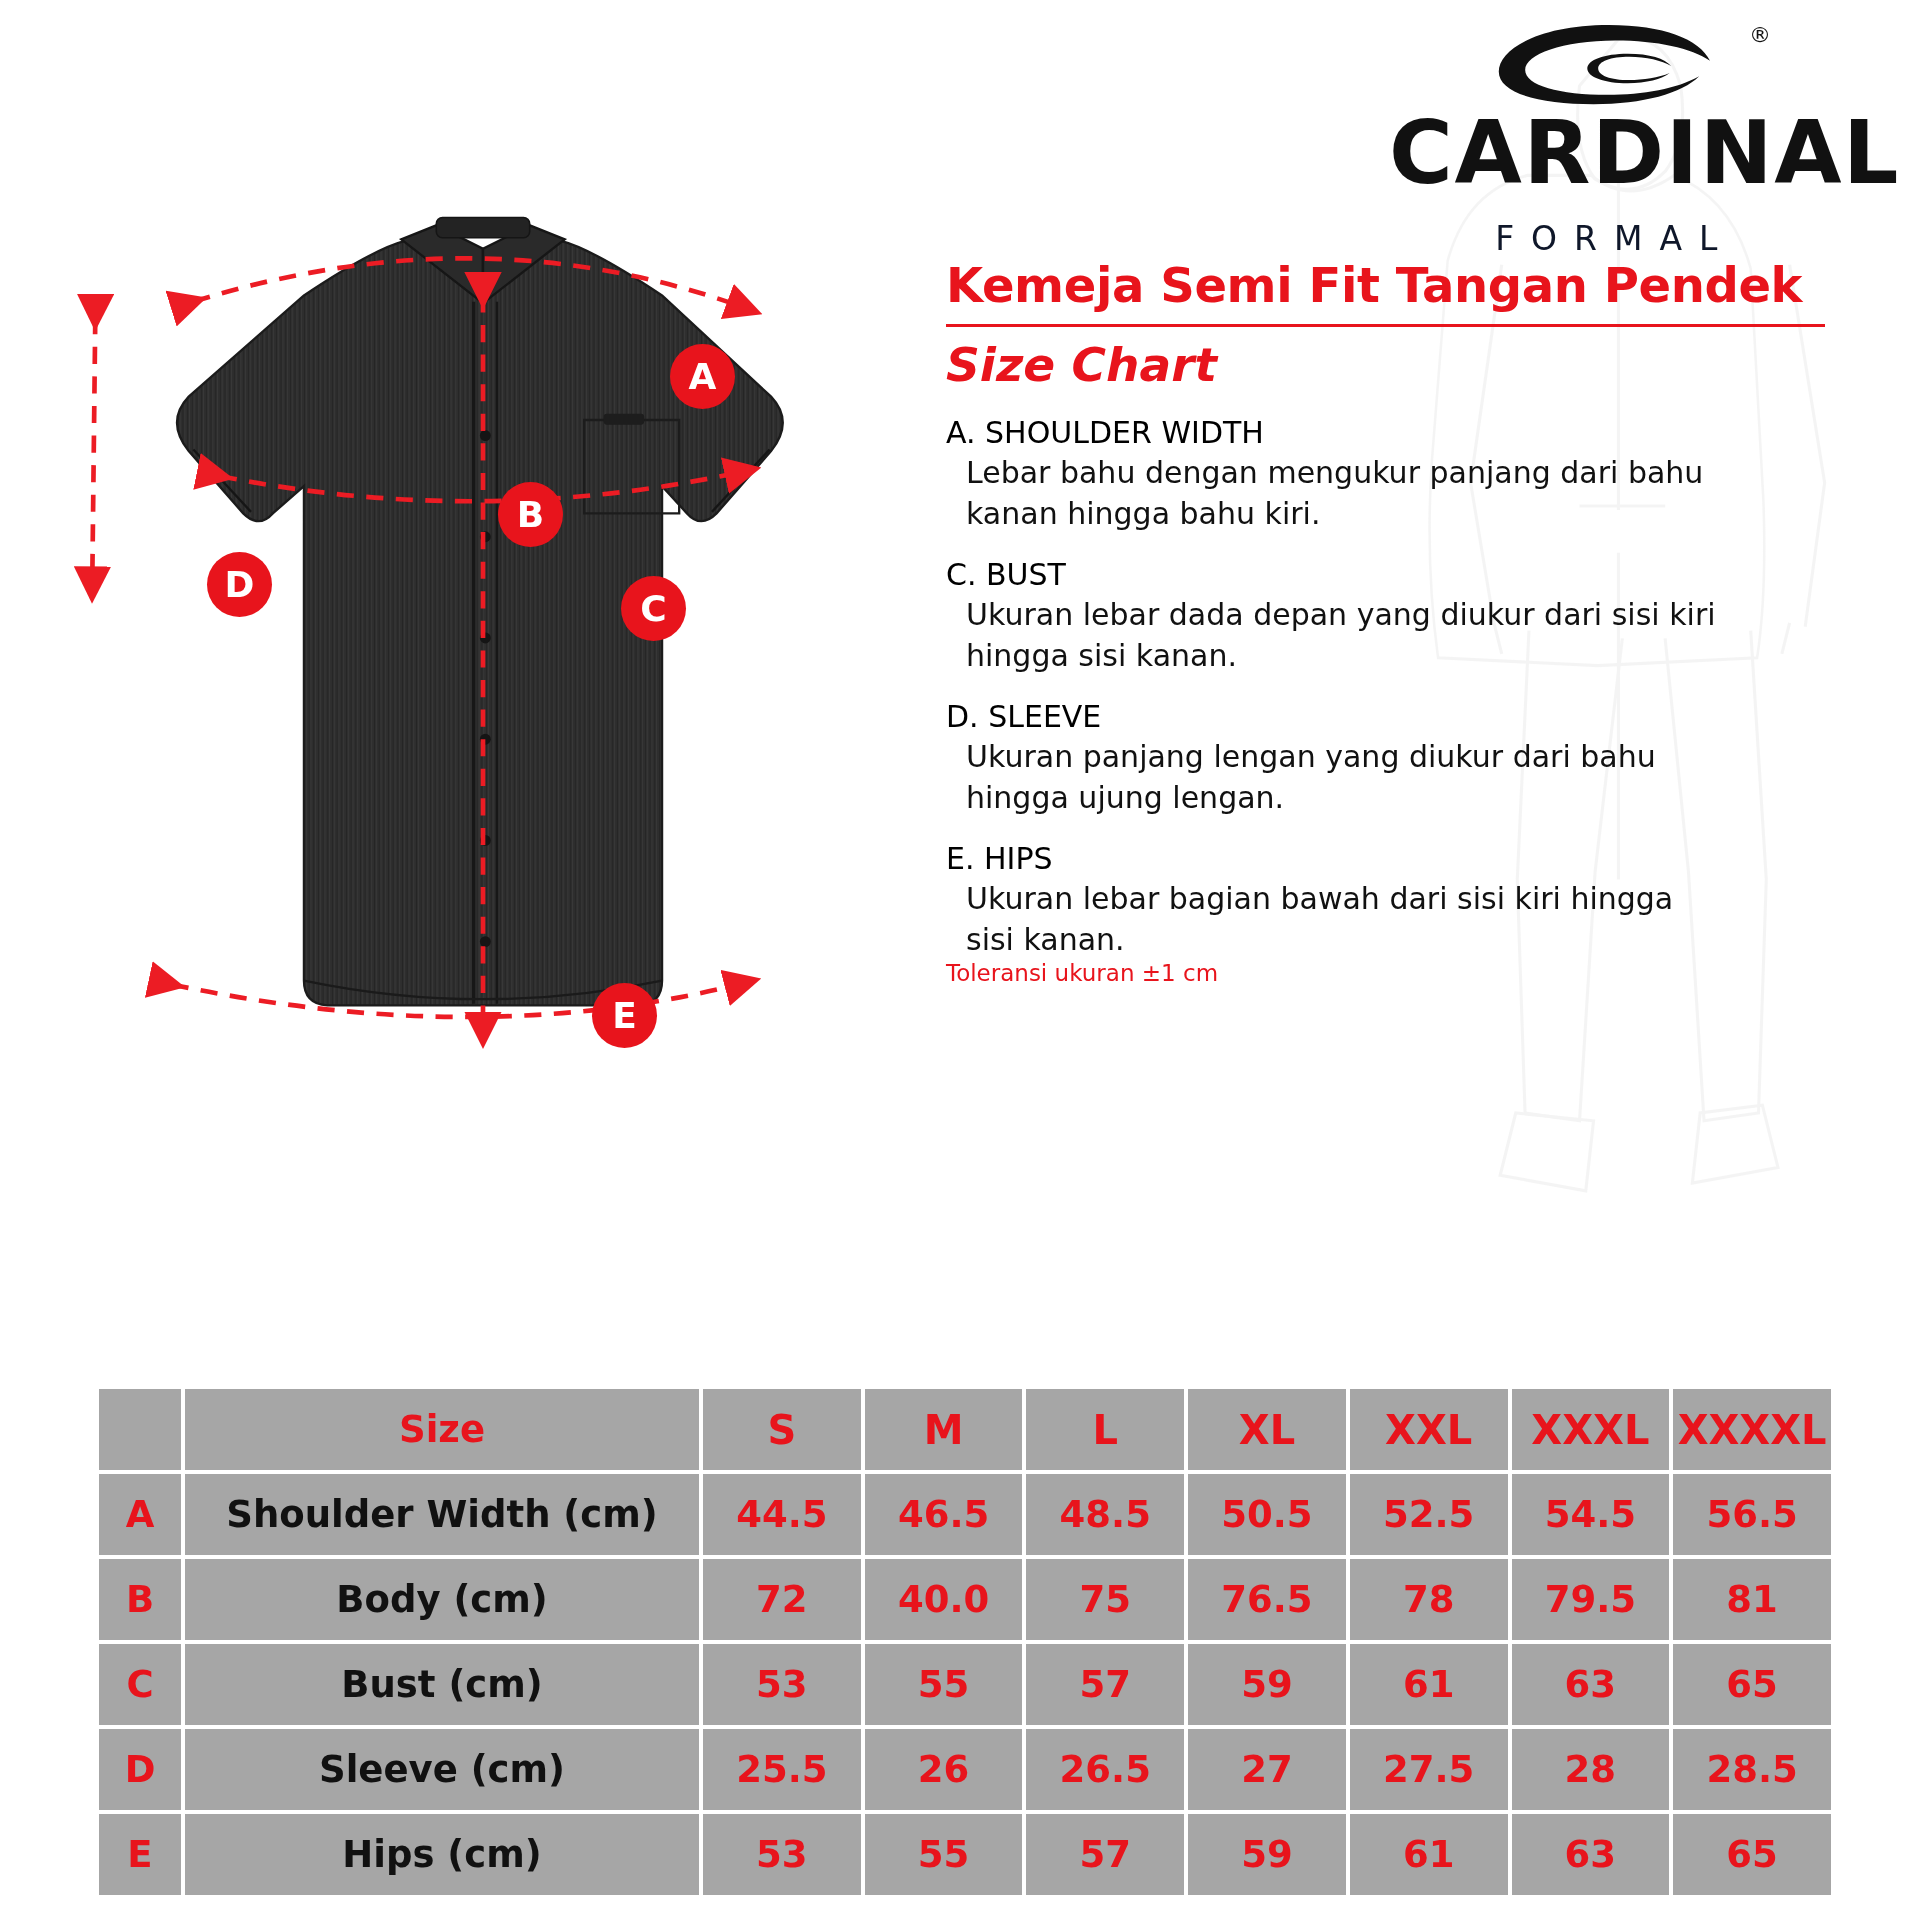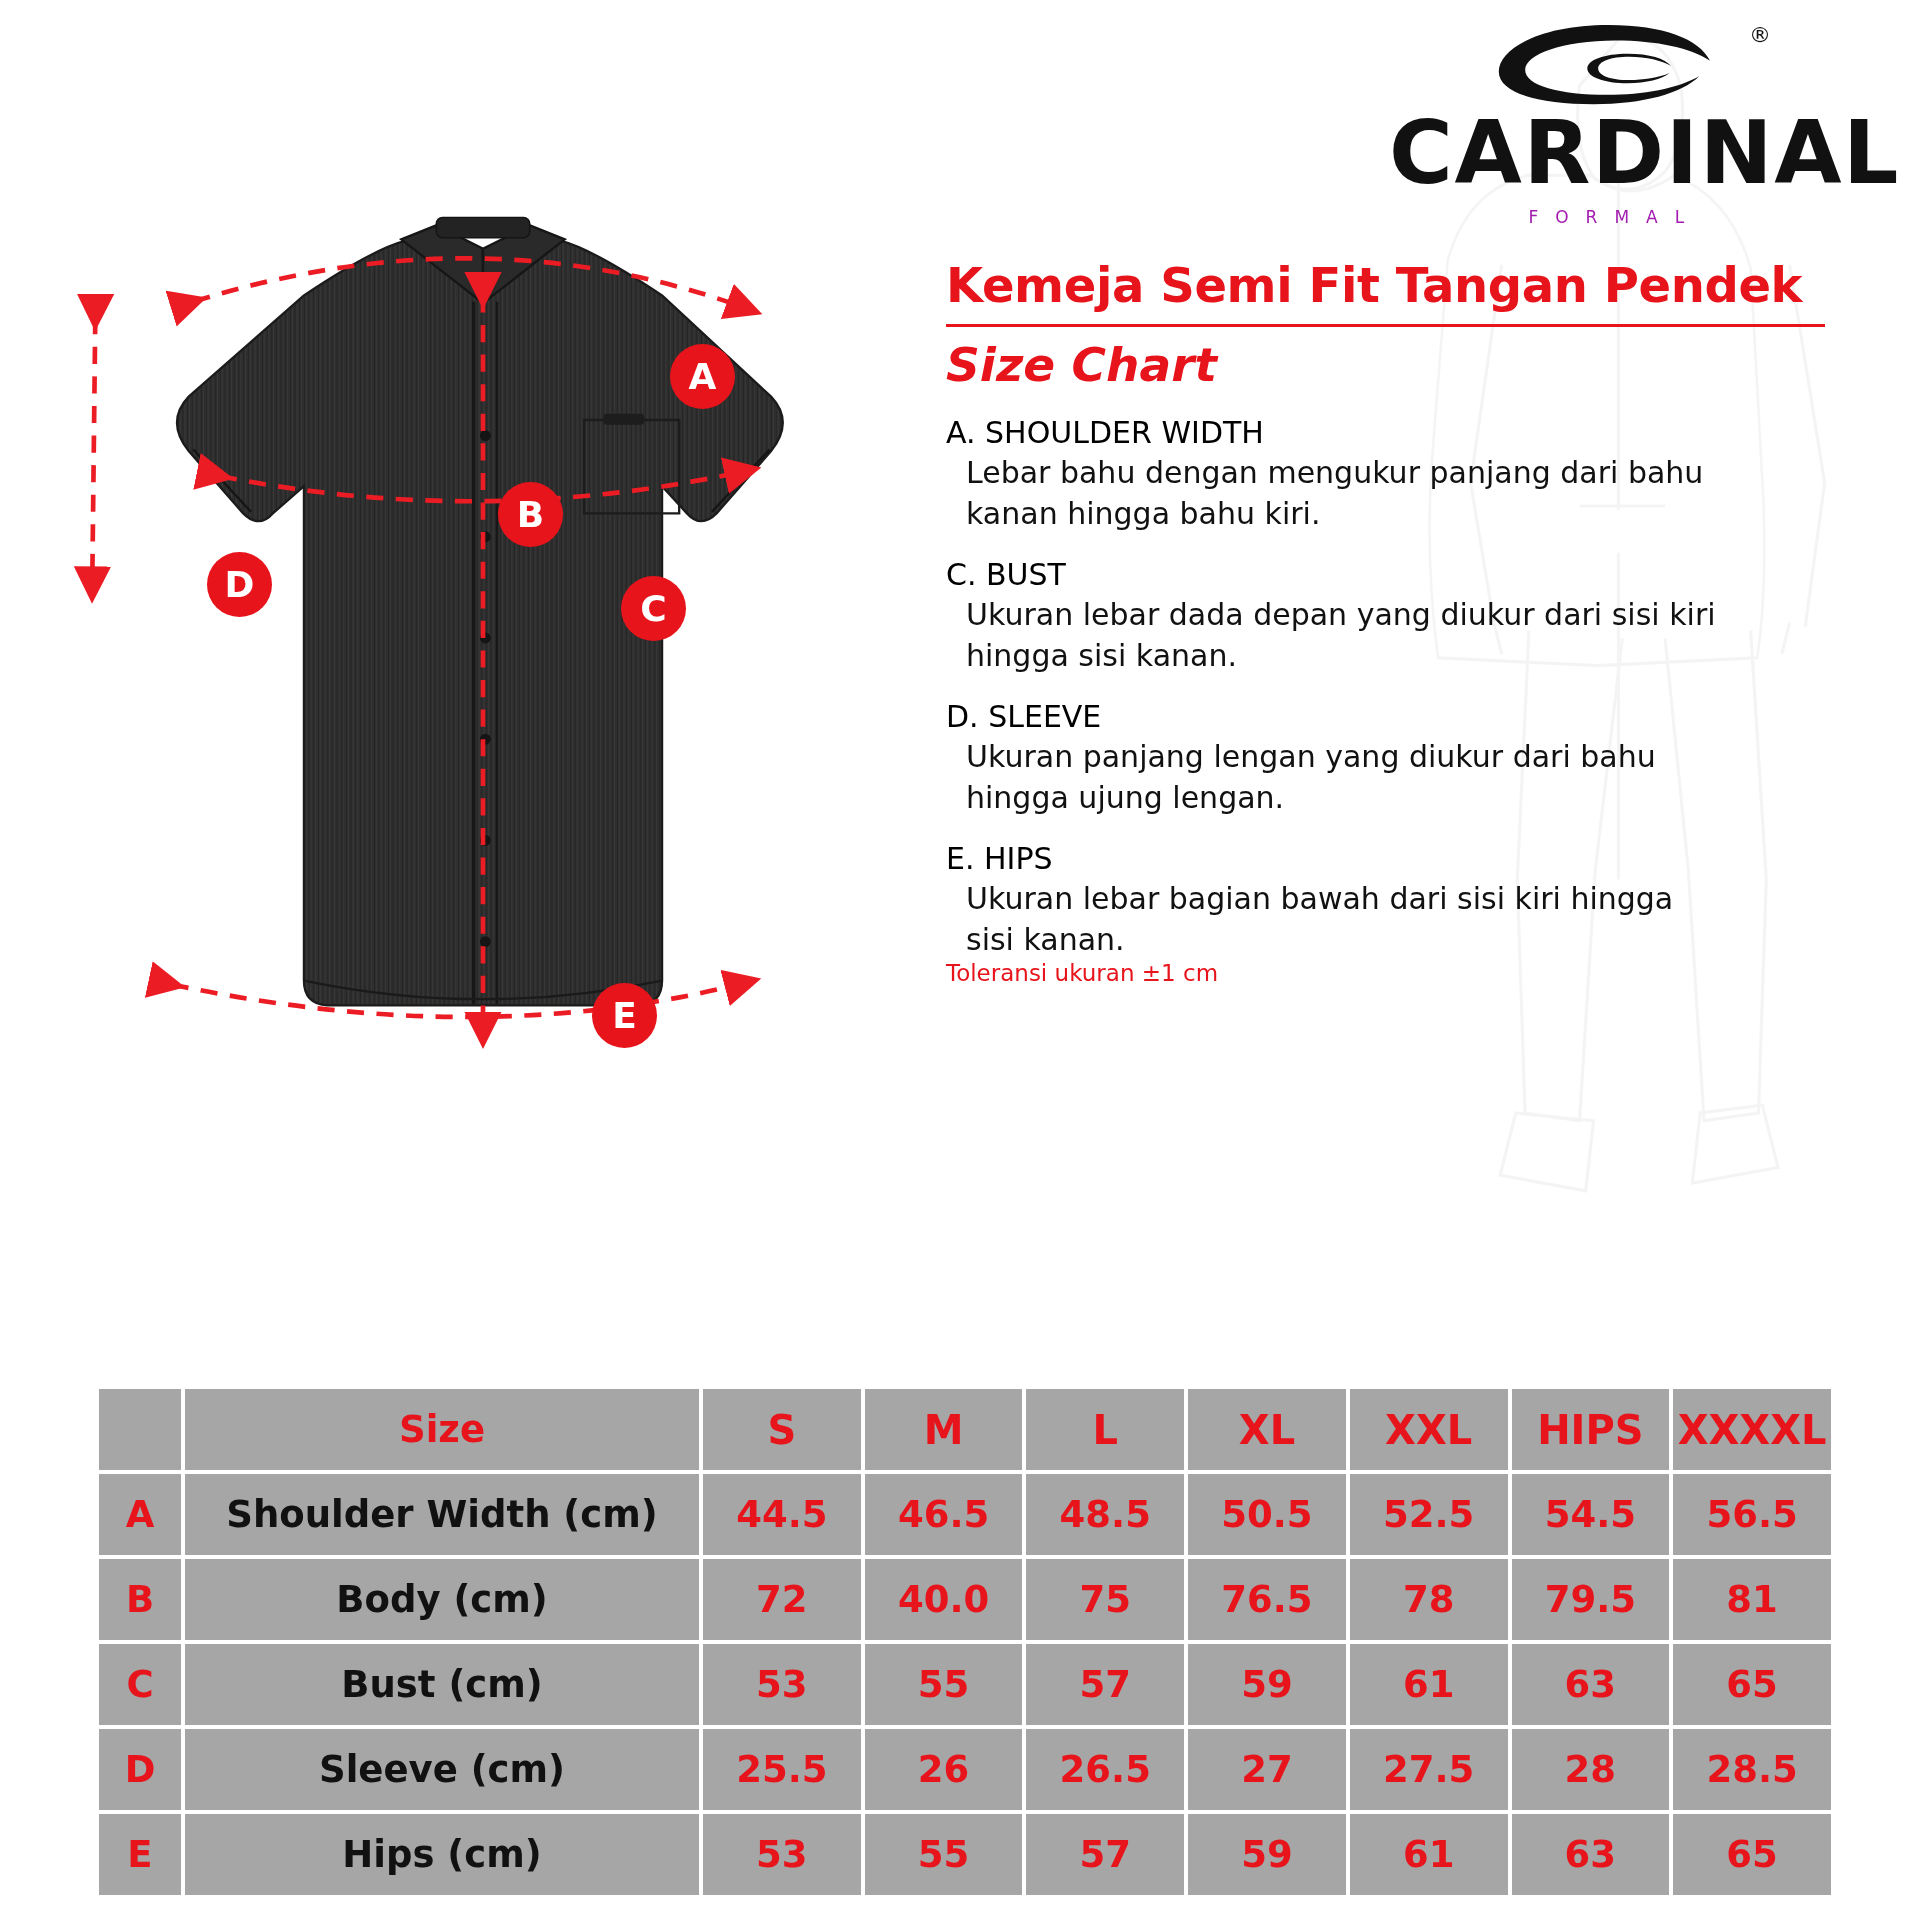--- a/index.html
+++ b/index.html
@@ -40,24 +40,24 @@
   .logo-word {
     font-family: "DejaVu Sans", sans-serif;
     font-weight: bold;
     font-size: 87px;
     letter-spacing: 1.6px;
     color: #111;
     line-height: 1.02;
   }
   .logo-sub {
     font-family: "DejaVu Sans", sans-serif;
-    font-size: 17px;
+    font-size: 33px;
     letter-spacing: 17px;
-    color: #a21caf;
-    margin-top: 10px;
+    color: #0f172a;
+    margin-top: 22px;
     padding-left: 15.6px;
   }
 
   
   .watermark {
     position: absolute;
     top: 7.8px; right: 47px;
     width: 498px; height: 1214px;
     opacity: 0.22;
     pointer-events: none;
@@ -280,21 +280,21 @@
     <table class="size">
       <tbody id="table-body">
           <tr>
             <td class="key blank"></td>
             <td class="label-col hdr-size">Size</td>
             <td class="hdr">S</td>
             <td class="hdr">M</td>
             <td class="hdr">L</td>
             <td class="hdr">XL</td>
             <td class="hdr">XXL</td>
-            <td class="hdr">HIPS</td>
+            <td class="hdr">XXXL</td>
             <td class="hdr">XXXXL</td>
           </tr>
           <tr>
             <td class="key">A</td>
             <td class="label-col">Shoulder Width (cm)</td>
             <td class="val">44.5</td>
             <td class="val">46.5</td>
             <td class="val">48.5</td>
             <td class="val">50.5</td>
             <td class="val">52.5</td>

